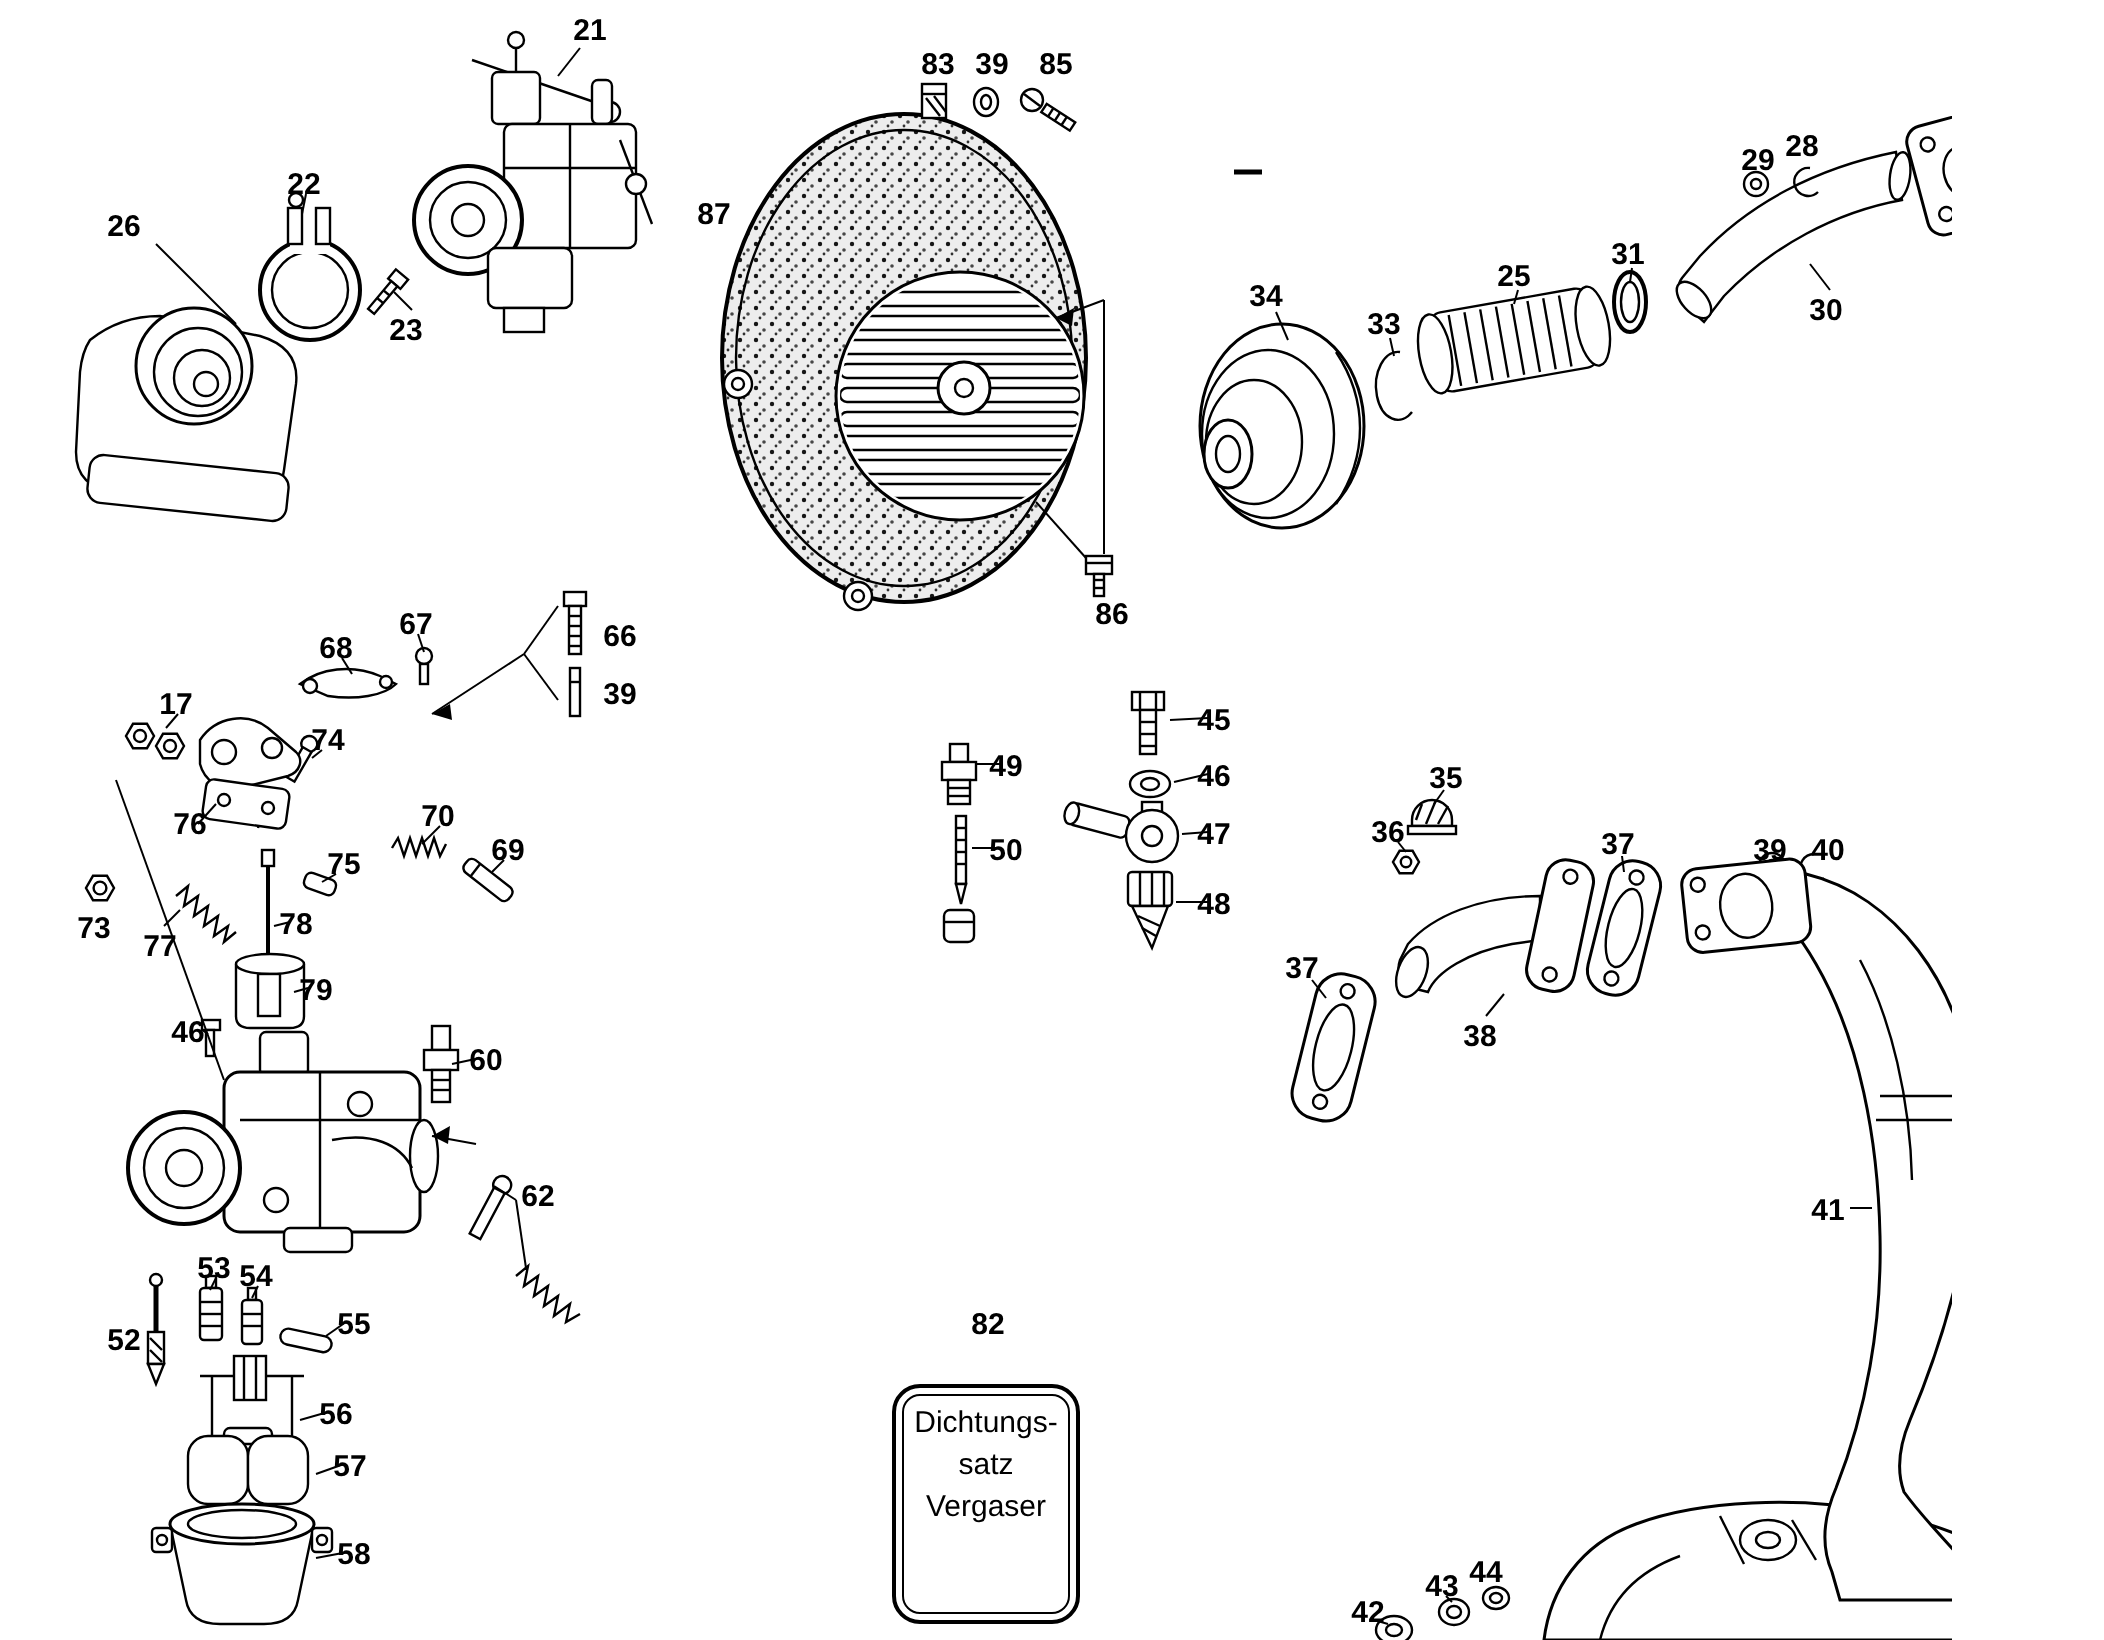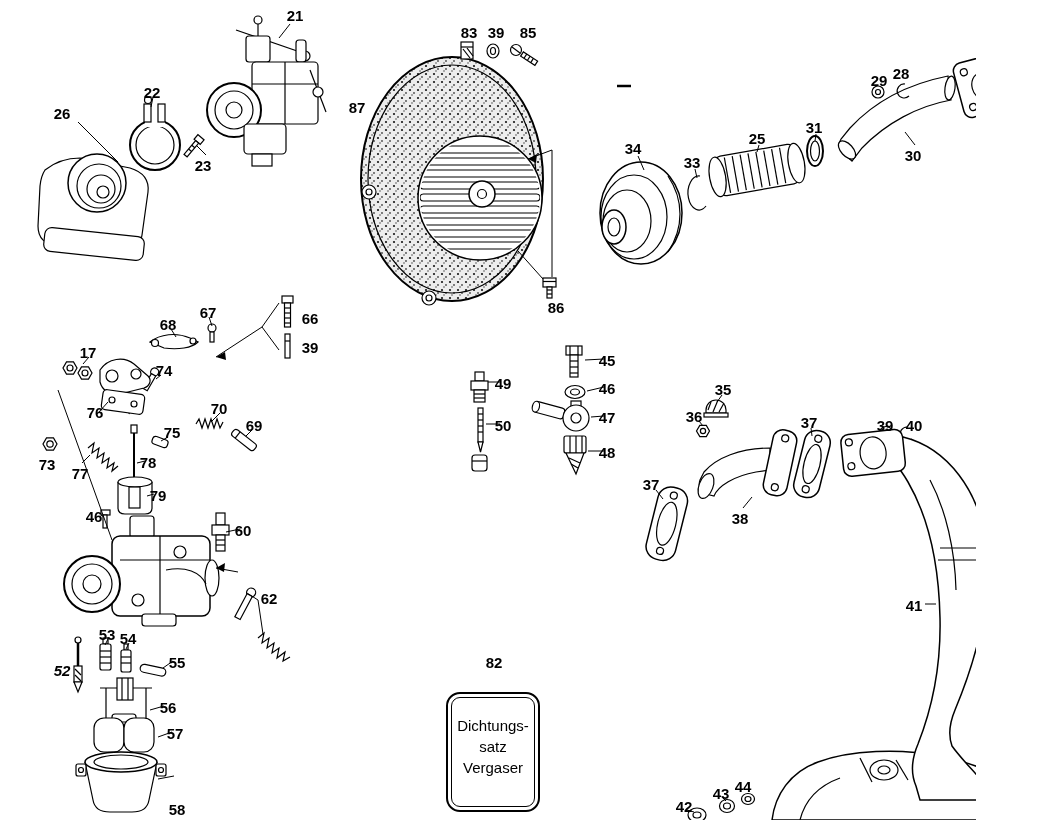--- a/index.html
+++ b/index.html
@@ -13,21 +13,21 @@
   .labels-layer { position:absolute; left:0; top:0; width:100%; height:100%; pointer-events:none; }
   .part-label {
     position:absolute; transform:translateX(-50%);
     font-weight:bold; font-size:15px; line-height:17px; color:#000;
     white-space:nowrap;
   }
   .gasket-box {
     position:absolute; left:446px; top:692px; width:94px; height:120px;
     border:2.5px solid #000; border-radius:14px; background:#fff;
     display:flex; flex-direction:column; align-items:center;
-    padding-top:21px; font-size:15px; line-height:21px; color:#000;
+    padding-top:7px; font-size:15px; line-height:21px; color:#000;
   }
   .gasket-box::before {
     content:""; position:absolute; inset:3px;
     border:1.5px solid #000; border-radius:9px; pointer-events:none;
   }
 </style>
 </head>
 <body>
 
 <div class="stage">
@@ -570,25 +570,25 @@
       <div class="part-label" style="left: 694px; top: 408px;">36</div>
       <div class="part-label" style="left: 809px; top: 414px;">37</div>
       <div class="part-label" style="left: 885px; top: 417px;">39</div>
       <div class="part-label" style="left: 914px; top: 417px;">40</div>
       <div class="part-label" style="left: 651px; top: 476px;">37</div>
       <div class="part-label" style="left: 740px; top: 510px;">38</div>
       <div class="part-label" style="left: 914px; top: 597px;">41</div>
       <div class="part-label" style="left: 269px; top: 590px;">62</div>
       <div class="part-label" style="left: 107px; top: 626px;">53</div>
       <div class="part-label" style="left: 128px; top: 630px;">54</div>
-      <div class="part-label" style="left: 62px; top: 662px; font-style: italic;">52</div>
+      <div class="part-label" style="left: 62px; top: 662px;">52</div>
       <div class="part-label" style="left: 177px; top: 654px;">55</div>
       <div class="part-label" style="left: 168px; top: 699px;">56</div>
       <div class="part-label" style="left: 175px; top: 725px;">57</div>
-      <div class="part-label" style="left: 177px; top: 769px; margin-top: 32px;">58</div>
+      <div class="part-label" style="left: 177px; top: 769px;">58</div>
       <div class="part-label" style="left: 494px; top: 654px;">82</div>
       <div class="part-label" style="left: 684px; top: 798px;">42</div>
       <div class="part-label" style="left: 721px; top: 785px;">43</div>
       <div class="part-label" style="left: 743px; top: 778px;">44</div>
     </div>
 
 <div class="gasket-box">
   <div>Dichtungs-</div>
   <div>satz</div>
   <div>Vergaser</div>

